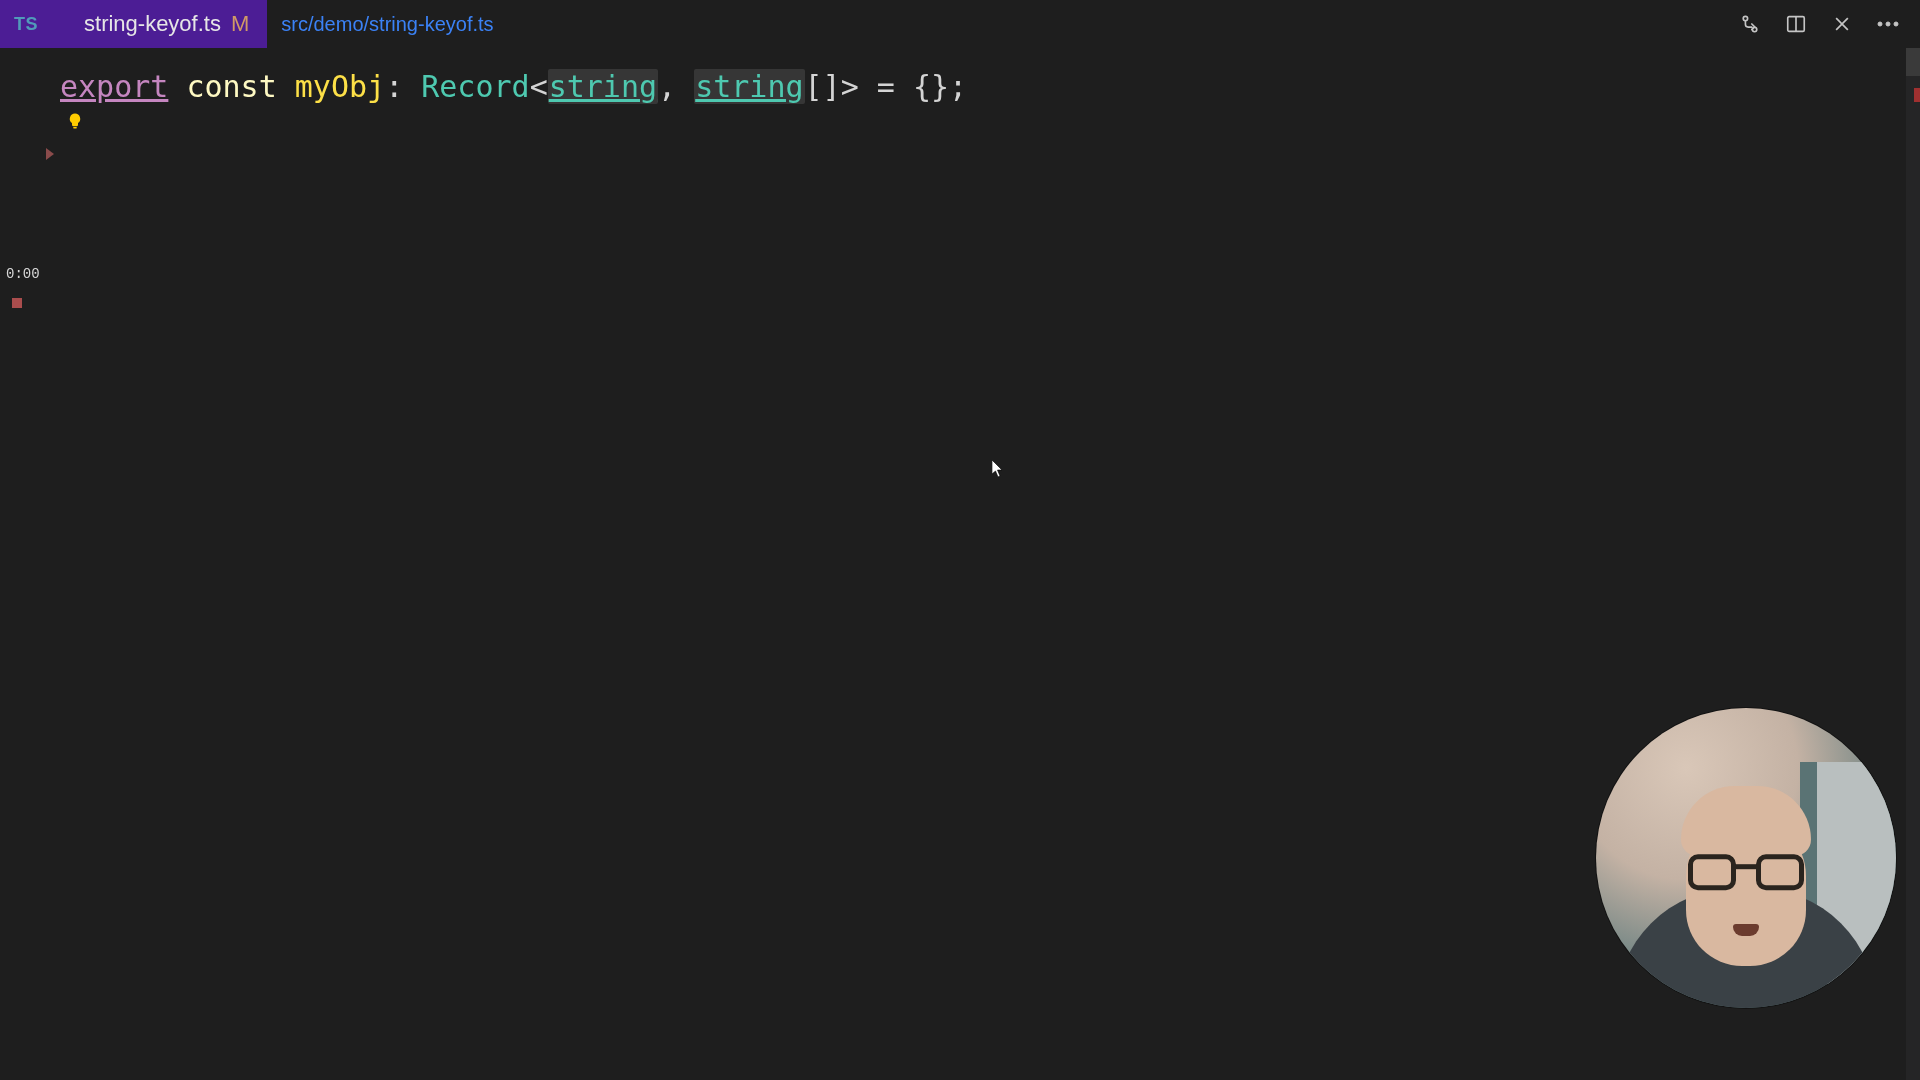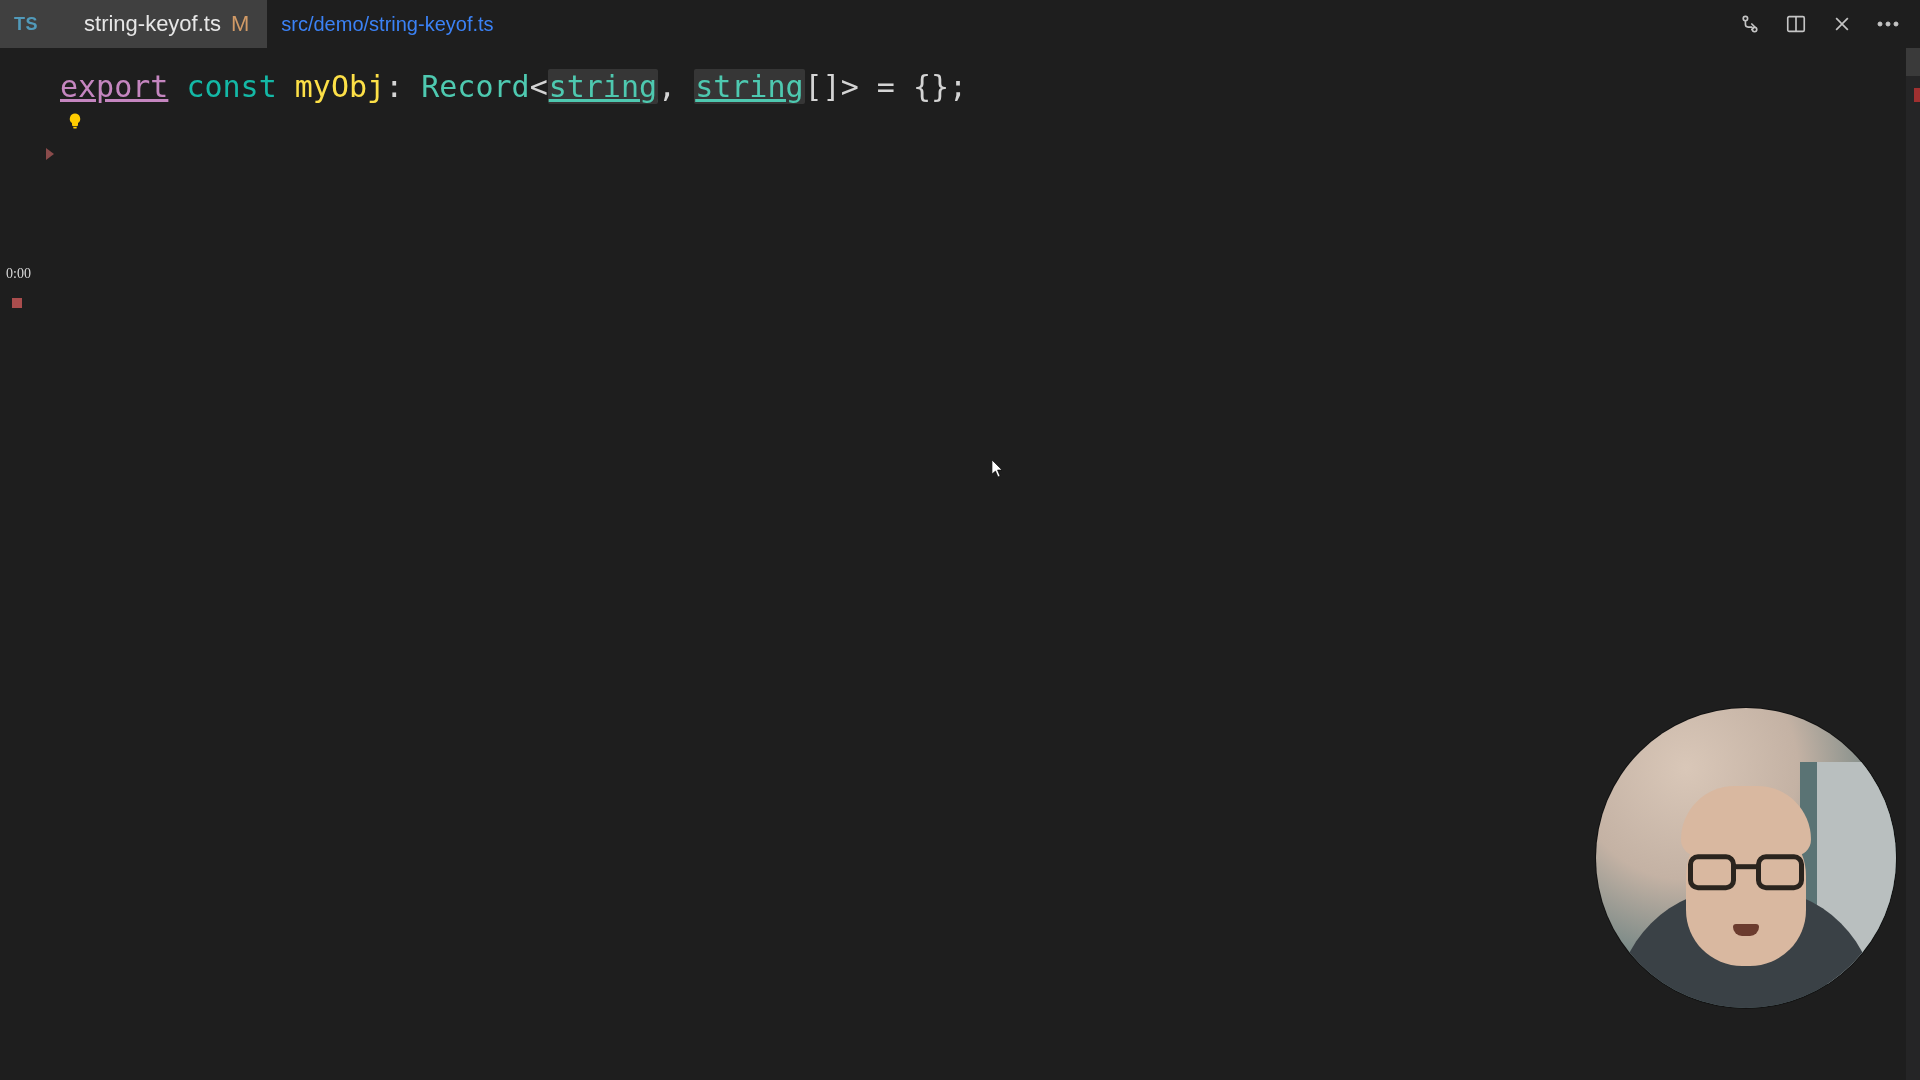--- a/index.html
+++ b/index.html
@@ -24,21 +24,21 @@
   .tab-left {
     display: flex;
     align-items: center;
     height: 100%;
   }
   .tab {
     display: flex;
     align-items: center;
     height: 100%;
     padding: 0 18px 0 14px;
-    background: #404040;
+    background: #4c1d95;
     gap: 10px;
   }
   .ts-badge {
     background: transparent;
     color: #519aba;
     font-weight: 700;
     font-size: 18px;
     letter-spacing: 0.5px;
   }
   .tab-filename {
@@ -79,21 +79,21 @@
     padding: 18px 0 0 0;
   }
   .code-line {
     font-family: 'Consolas', 'Menlo', monospace;
     font-size: 30px;
     line-height: 1.4;
     padding-left: 60px;
     white-space: pre;
   }
   .tok-keyword  { color: #c586c0; text-decoration: underline; }
-  .tok-storage  { color: #14b8a6; }
+  .tok-storage  { color: #fef9c3; }
   .tok-var      { color: #fde047; }
   .tok-punct    { color: #d4d4d4; }
   .tok-type     { color: #4ec9b0; }
   .tok-typelit  { color: #4ec9b0; }
   .tok-op       { color: #d4d4d4; }
   .hl {
     background: rgba(100,100,100,0.35);
     border-radius: 2px;
     padding: 0 1px;
     text-decoration: underline;
@@ -143,21 +143,21 @@
     background: #a03030;
   }
 
   
   .rec-time {
     position: absolute;
     left: 6px;
     top: 266px;
     color: #d8d8d8;
     font-size: 14px;
-    font-family: Liberation Serif, serif;
+    font-family: Liberation Mono, monospace;
   }
   .rec-dot {
     position: absolute;
     left: 12px;
     top: 298px;
     width: 10px; height: 10px;
     background: #aa4d4d;
   }
 
   

